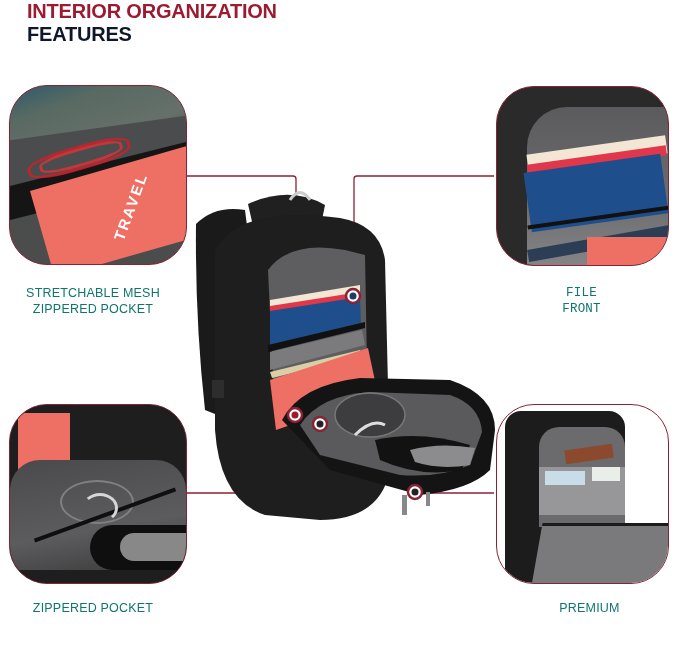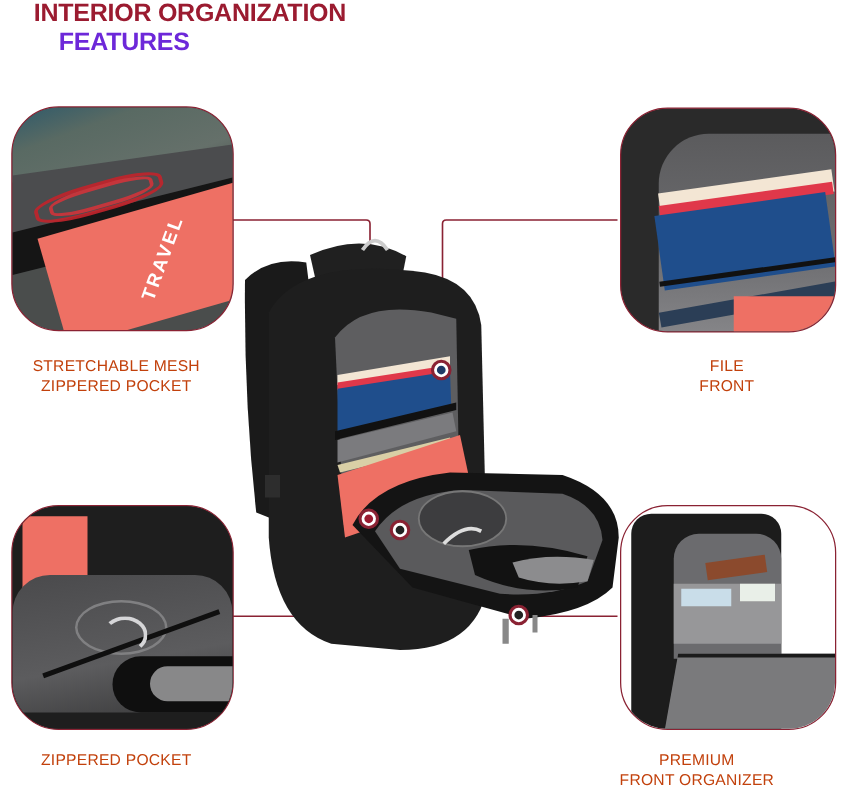--- a/index.html
+++ b/index.html
@@ -1,21 +1,21 @@
 <!DOCTYPE html>
 <html><head>
 <meta charset="utf-8">
 <style>
   html,body{margin:0;padding:0;background:#fff;}
   body{width:679px;height:648px;position:relative;overflow:hidden;font-family:"Liberation Sans",sans-serif;}
   .hdr{position:absolute;left:27px;top:0;font-weight:bold;font-size:20px;line-height:23px;letter-spacing:-0.2px;}
   .hdr .l1{color:#9b1b30;}
-  .hdr .l2{color:#6d28d9;margin-left:20px;}
+  .hdr .l2{color:#0f172a;}
   .frame{position:absolute;border:1.5px solid #8a2233;border-radius:38px;overflow:hidden;background:#3a3a3a;}
-  .cap{position:absolute;text-align:center;font-size:12.5px;line-height:16px;color:#c2410c;letter-spacing:0.2px;}
+  .cap{position:absolute;text-align:center;font-size:12.5px;line-height:16px;color:#0f766e;letter-spacing:0.2px;}
   .lines{position:absolute;left:0;top:0;}
   
   .p{position:absolute;}
 </style>
 </head>
 <body>
 
 <div class="hdr">
   <div class="l1">INTERIOR ORGANIZATION</div>
   <div class="l2">FEATURES</div>
@@ -46,21 +46,21 @@
 
 <div class="frame" style="left:496px;top:86px;width:171px;height:178px;background:#2a2a2a;">
   <div class="p" style="left:30px;top:20px;width:150px;height:160px;background:linear-gradient(180deg,#5b5b5d,#6d6d70 60%,#858588);border-radius:40px 0 0 0;"></div>
   <div class="p" style="left:30px;top:58px;width:140px;height:18px;background:#f3e6d4;transform:rotate(-8deg);"></div>
   <div class="p" style="left:30px;top:68px;width:140px;height:10px;background:#e0384a;transform:rotate(-8deg);"></div>
   <div class="p" style="left:30px;top:76px;width:138px;height:60px;background:#1f4e8c;transform:rotate(-8deg);"></div>
   <div class="p" style="left:30px;top:128px;width:150px;height:4px;background:#111;transform:rotate(-8deg);"></div>
   <div class="p" style="left:30px;top:150px;width:150px;height:12px;background:#2b3e56;transform:rotate(-10deg);"></div>
   <div class="p" style="left:90px;top:150px;width:90px;height:40px;background:#ee7064;"></div>
 </div>
-<div class="cap" style="left:496px;top:285px;width:171px;">
+<div class="cap" style="left:496px;top:285px;width:171px;font-family:Liberation Mono, monospace;">
   <div>FILE</div>
   <div>FRONT</div>
 </div>
 
 <div class="frame" style="left:9px;top:404px;width:176px;height:178px;background:#2c2c2c;">
   <div class="p" style="left:0;top:0;width:176px;height:178px;background:#1e1e1e;"></div>
   <div class="p" style="left:8px;top:8px;width:52px;height:70px;background:#ee7064;"></div>
   <div class="p" style="left:0;top:55px;width:176px;height:110px;background:linear-gradient(170deg,#4a4a4c,#5c5c5e 60%,#3a3a3b);border-radius:30px 30px 0 0;"></div>
   <div class="p" style="left:50px;top:75px;width:70px;height:40px;border:2px solid #808082;border-radius:50%;"></div>
   <div class="p" style="left:20px;top:108px;width:150px;height:4px;background:#0f0f0f;transform:rotate(-20deg);"></div>
@@ -74,23 +74,22 @@
 
 <div class="frame" style="left:496px;top:404px;width:171px;height:178px;background:#fff;">
   <div class="p" style="left:8px;top:6px;width:120px;height:175px;background:#1c1c1c;border-radius:16px 16px 0 0;"></div>
   <div class="p" style="left:42px;top:22px;width:86px;height:100px;background:#6b6b6e;border-radius:20px 20px 0 0;"></div>
   <div class="p" style="left:68px;top:42px;width:48px;height:14px;background:#8b4a2d;transform:rotate(-8deg);"></div>
   <div class="p" style="left:42px;top:62px;width:86px;height:48px;background:#979799;"></div>
   <div class="p" style="left:48px;top:66px;width:40px;height:14px;background:#c9dde9;"></div>
   <div class="p" style="left:95px;top:62px;width:28px;height:14px;background:#e9efe8;"></div>
   <div class="p" style="left:40px;top:118px;width:135px;height:60px;background:#7a7a7c;transform:skewX(-10deg);border-top:3px solid #1b1b1b;"></div>
 </div>
-<div class="cap" style="left:472px;top:600px;width:171px;">
+<div class="cap" style="left:504px;top:600px;width:171px;">
   <div>PREMIUM</div>
-  <div>FRONT ORGANIZER</div>
 </div>
 
 <svg class="lines" width="679" height="648" style="pointer-events:none;">
 
   <path d="M196 224 Q215 205 245 210 L250 250 L230 420 L205 410 Q195 320 196 224 Z" fill="#1a1a1a"></path>
   <path d="M248 204 Q290 185 325 205 L320 230 L255 235 Z" fill="#202020"></path>
   <path d="M290 200 Q300 185 310 200" stroke="#ccc" stroke-width="3" fill="none"></path>
 
   <path d="M215 250 Q240 205 340 218 Q380 225 385 260 L390 470 Q380 520 320 520 L265 515 Q220 500 215 430 Z" fill="#1e1e1e"></path>
 

